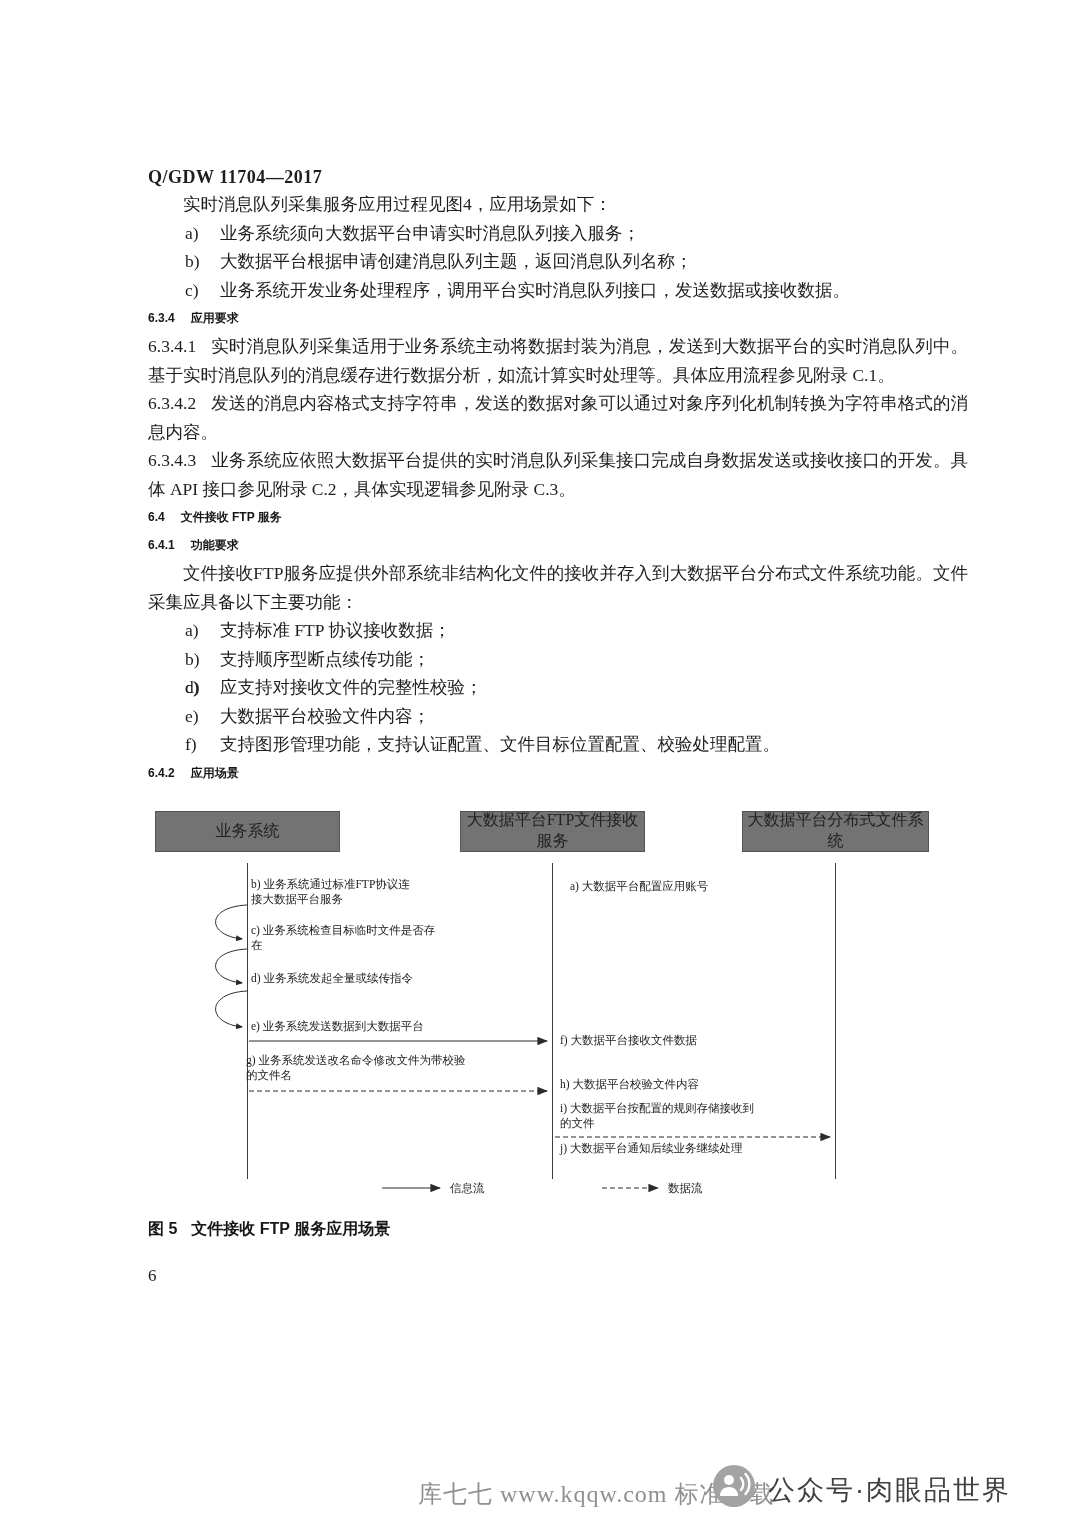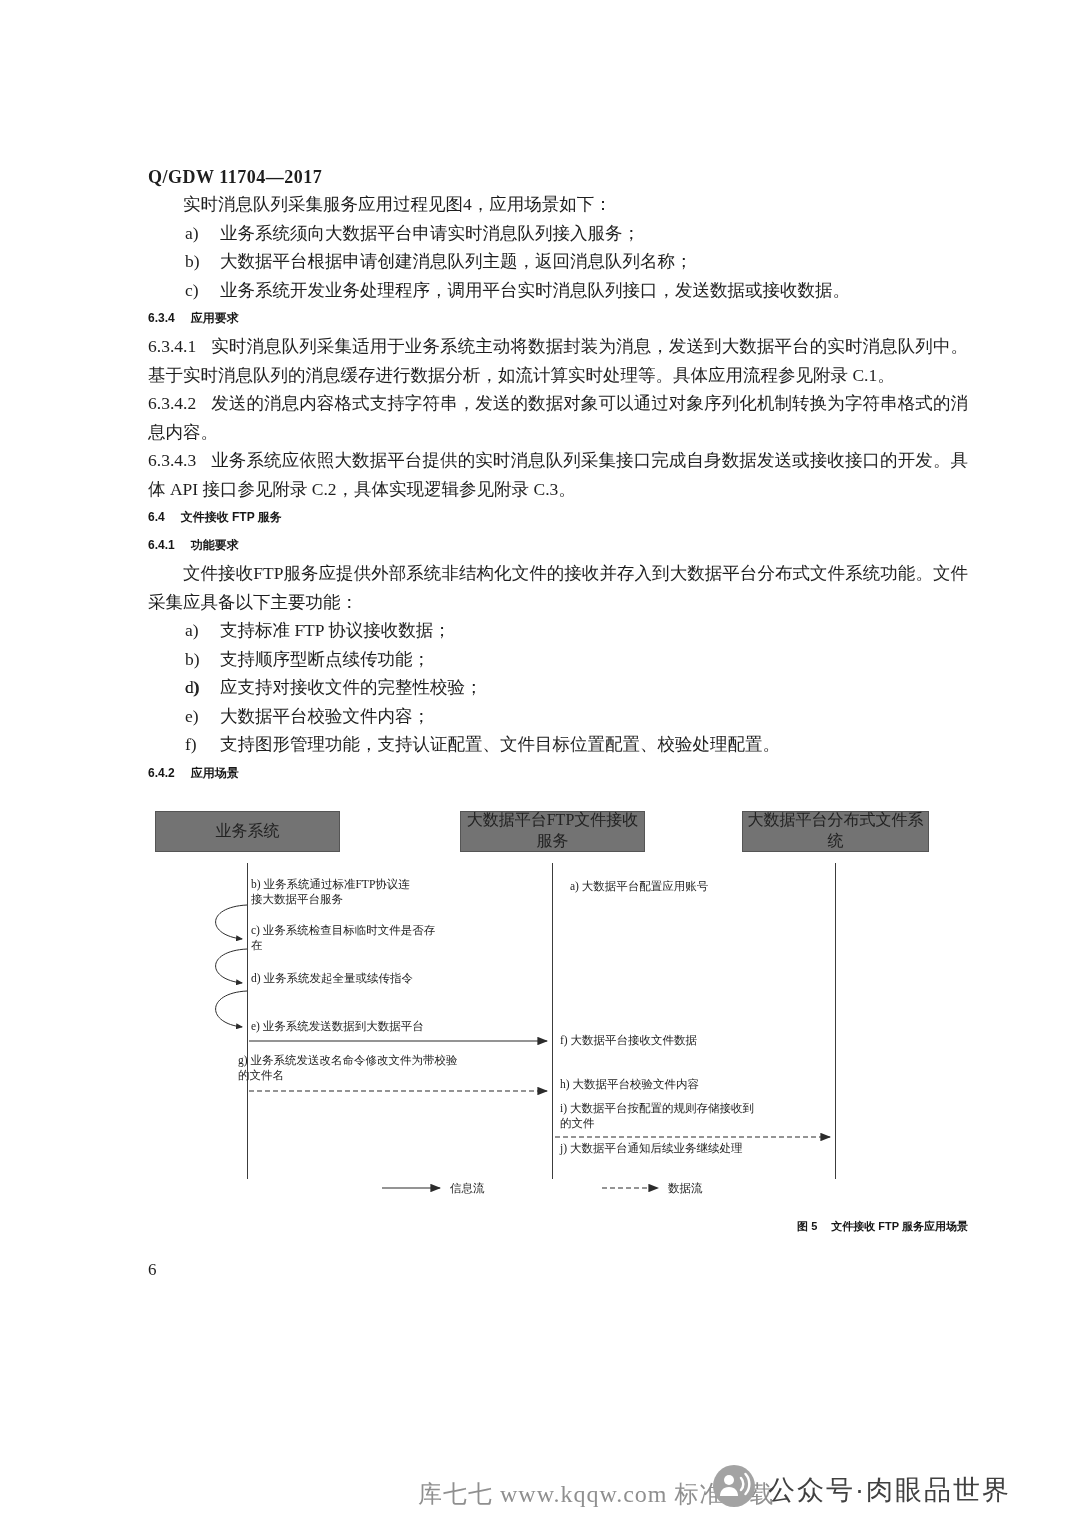--- a/index.html
+++ b/index.html
@@ -31,23 +31,23 @@
   .actor {
     position:absolute; top:4px; height:41px; width:185px;
     border:1px solid #555; display:flex; align-items:center; justify-content:center;
     font-size:16px; color:#222; background:#737373; text-align:center;
   }
   .msg { position:absolute; font-size:11.5px; line-height:15.5px; color:#222; }
   .nowrap { white-space:nowrap; }
   .legend-label { position:absolute; font-size:11.5px; color:#222; white-space:nowrap; }
 
   .fig-caption {
-    margin-top:14px; text-align:right;
+    margin-top:14px; text-align:left;
     font-family:"Liberation Sans","DejaVu Sans",sans-serif;
-    font-size:11px; font-weight:bold; color:#161616;
+    font-size:16px; font-weight:bold; color:#161616;
   }
   .fig-caption .cap-title { margin-left:14px; }
   .page-num { margin-top:26px; font-size:17px; }
 
   .footer { position:absolute; left:0; bottom:14px; width:1080px; height:52px; }
   .footer-site {
     position:absolute; left:418px; top:16px;
     font-size:24px; color:#8f8f8f; letter-spacing:1px;
   }
   .footer-account {
@@ -168,21 +168,21 @@
       <div class="actor" style="left:592px;width:187px;">
         <span>大数据平台分布式文件系统</span>
       </div>
 
       <div class="msg" style="left:101px;top:70px;width:160px;">b) 业务系统通过标准FTP协议连接大数据平台服务</div>
       <div class="msg nowrap" style="left:420px;top:72px;">a) 大数据平台配置应用账号</div>
       <div class="msg" style="left:101px;top:116px;width:185px;">c) 业务系统检查目标临时文件是否存在</div>
       <div class="msg nowrap" style="left:101px;top:164px;">d) 业务系统发起全量或续传指令</div>
       <div class="msg nowrap" style="left:101px;top:212px;">e) 业务系统发送数据到大数据平台</div>
       <div class="msg nowrap" style="left:410px;top:226px;text-align:right;">f) 大数据平台接收文件数据</div>
-      <div class="msg" style="left:88px;top:246px;width:228px;">g) 业务系统发送改名命令修改文件为带校验的文件名</div>
+      <div class="msg" style="left:96px;top:246px;width:228px;">g) 业务系统发送改名命令修改文件为带校验的文件名</div>
       <div class="msg nowrap" style="left:410px;top:270px;">h) 大数据平台校验文件内容</div>
       <div class="msg" style="left:410px;top:294px;width:205px;">i) 大数据平台按配置的规则存储接收到的文件</div>
       <div class="msg nowrap" style="left:410px;top:334px;">j) 大数据平台通知后续业务继续处理</div>
 
       <div class="legend-label" style="left:300px;top:374px;">信息流</div>
       <div class="legend-label" style="left:518px;top:374px;">数据流</div>
     </div>
 
     <div class="fig-caption">
       <span>图 5</span><span class="cap-title">文件接收 FTP 服务应用场景</span>

